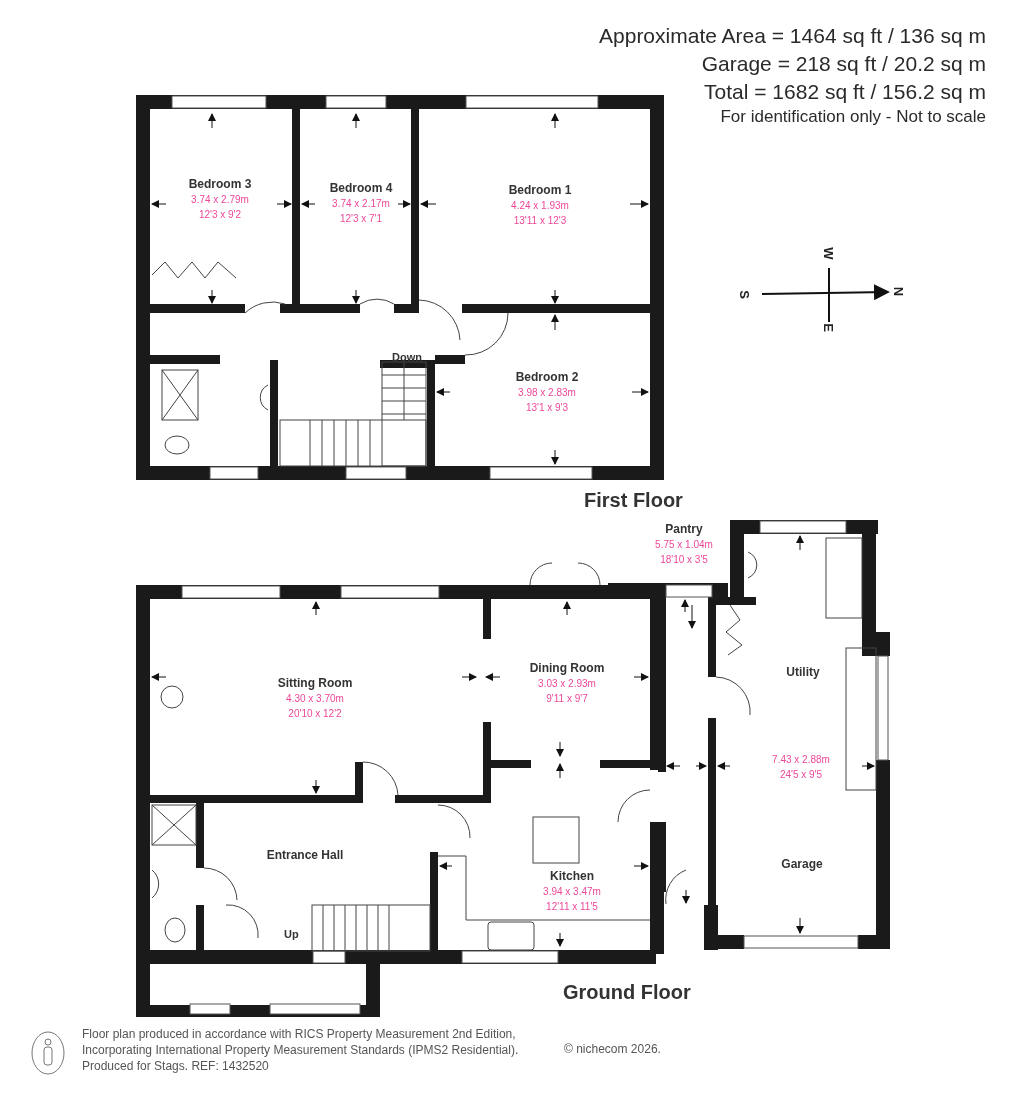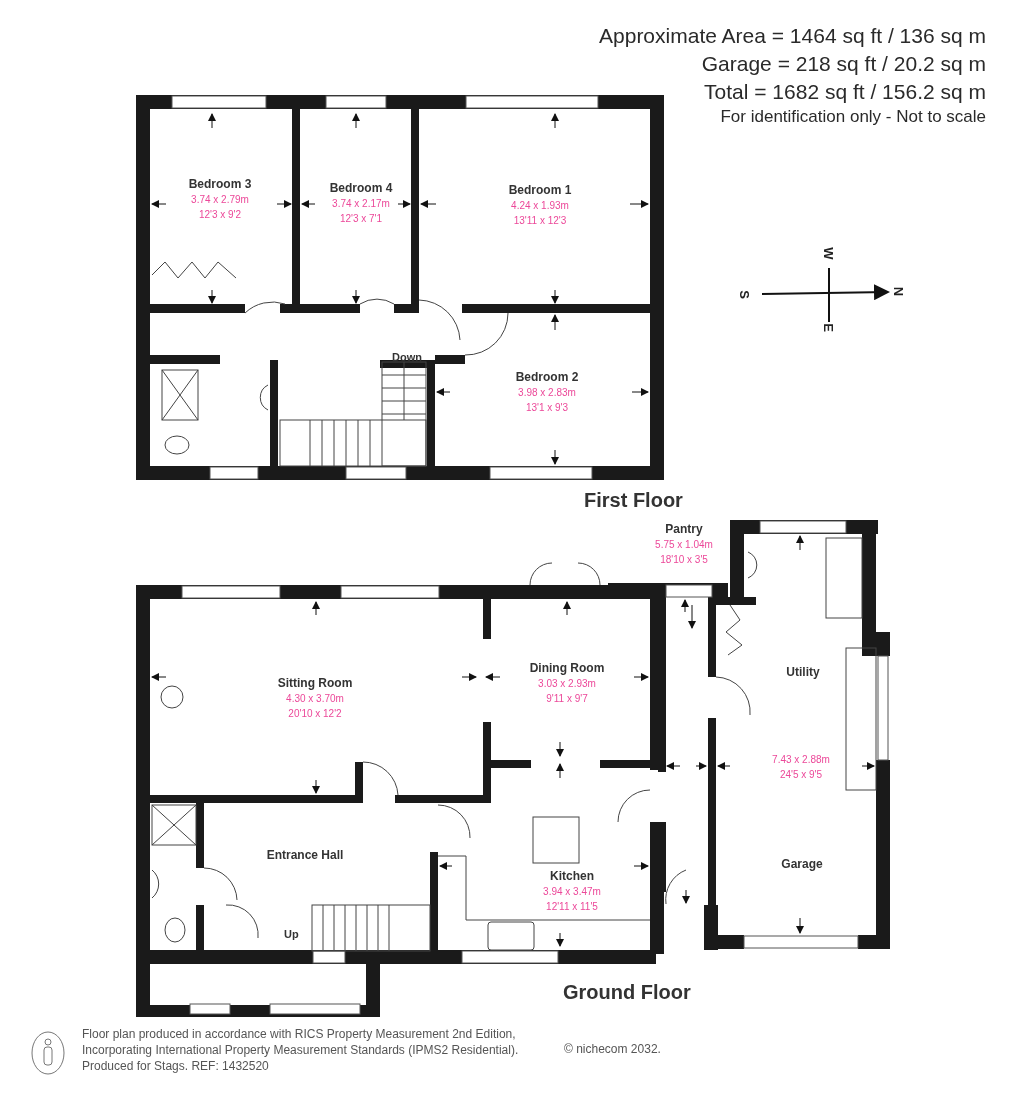--- a/index.html
+++ b/index.html
@@ -294,13 +294,13 @@
 <svg class="footer-icon" width="36" height="46">
   <ellipse cx="18" cy="23" rx="16" ry="21" fill="none" stroke="#777" stroke-width="1"></ellipse>
   <circle cx="18" cy="12" r="3" fill="none" stroke="#777" stroke-width="1"></circle>
   <rect x="14" y="17" width="8" height="18" rx="3" fill="none" stroke="#777" stroke-width="1"></rect>
 </svg>
 <div class="footer">
   <div>Floor plan produced in accordance with RICS Property Measurement 2nd Edition,</div>
   <div>Incorporating International Property Measurement Standards (IPMS2 Residential).</div>
   <div>Produced for Stags.   REF: 1432520</div>
 </div>
-<div class="copyright">© nichecom 2032.</div>
+<div class="copyright">© nichecom 2026.</div>
 
 </body></html>

